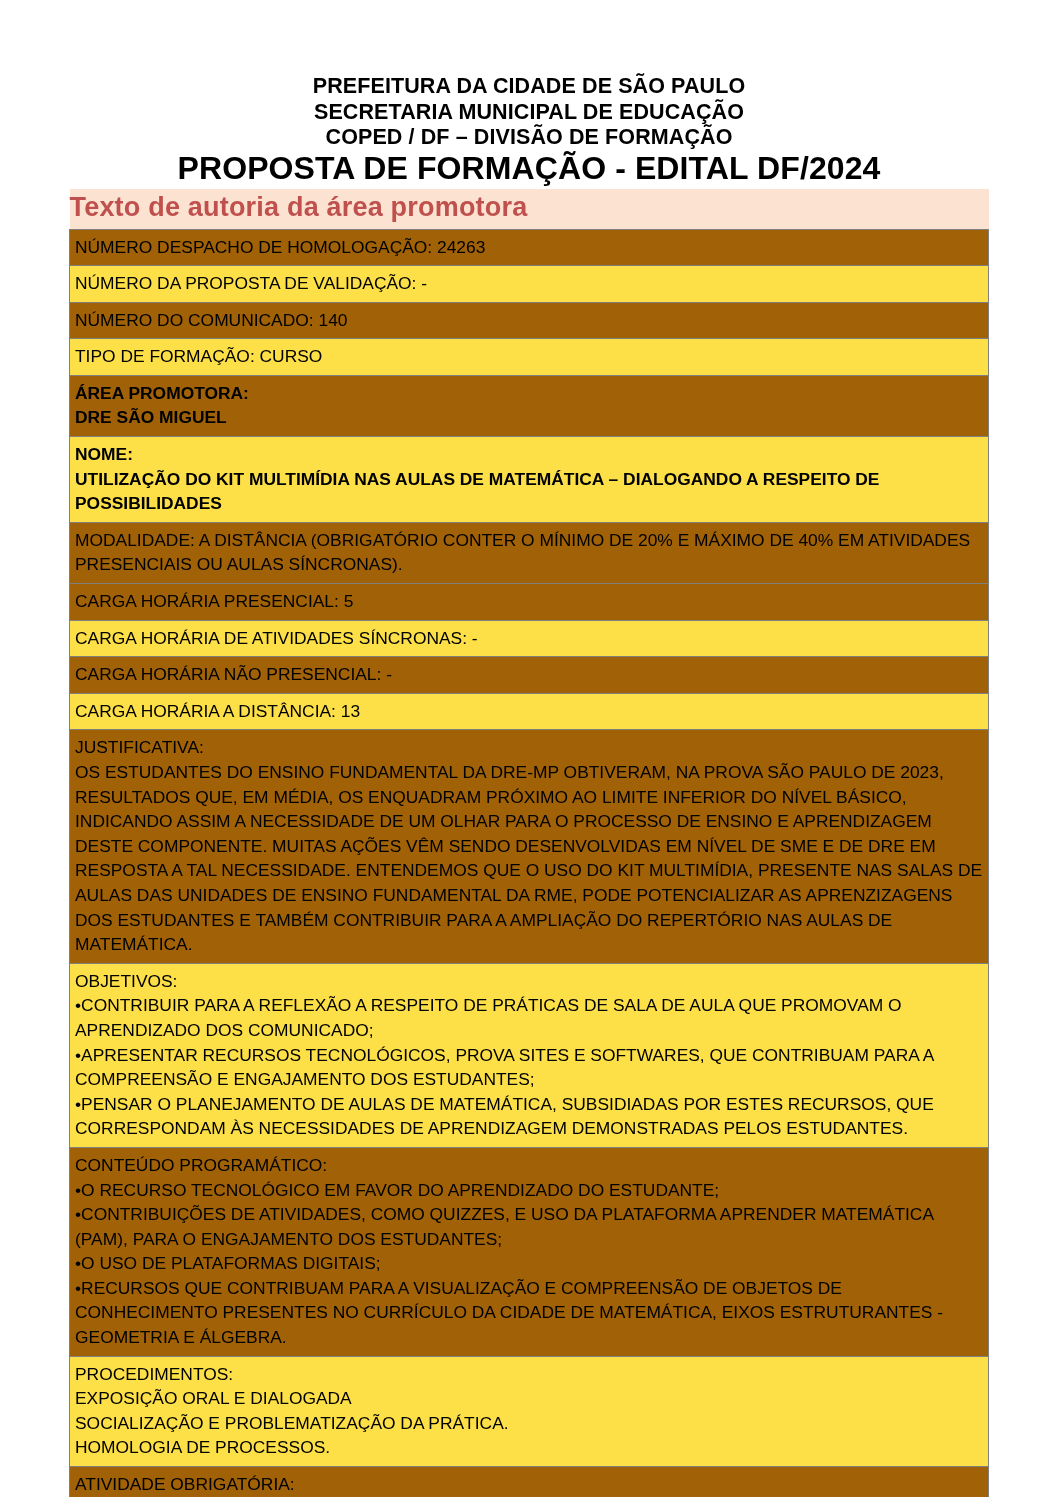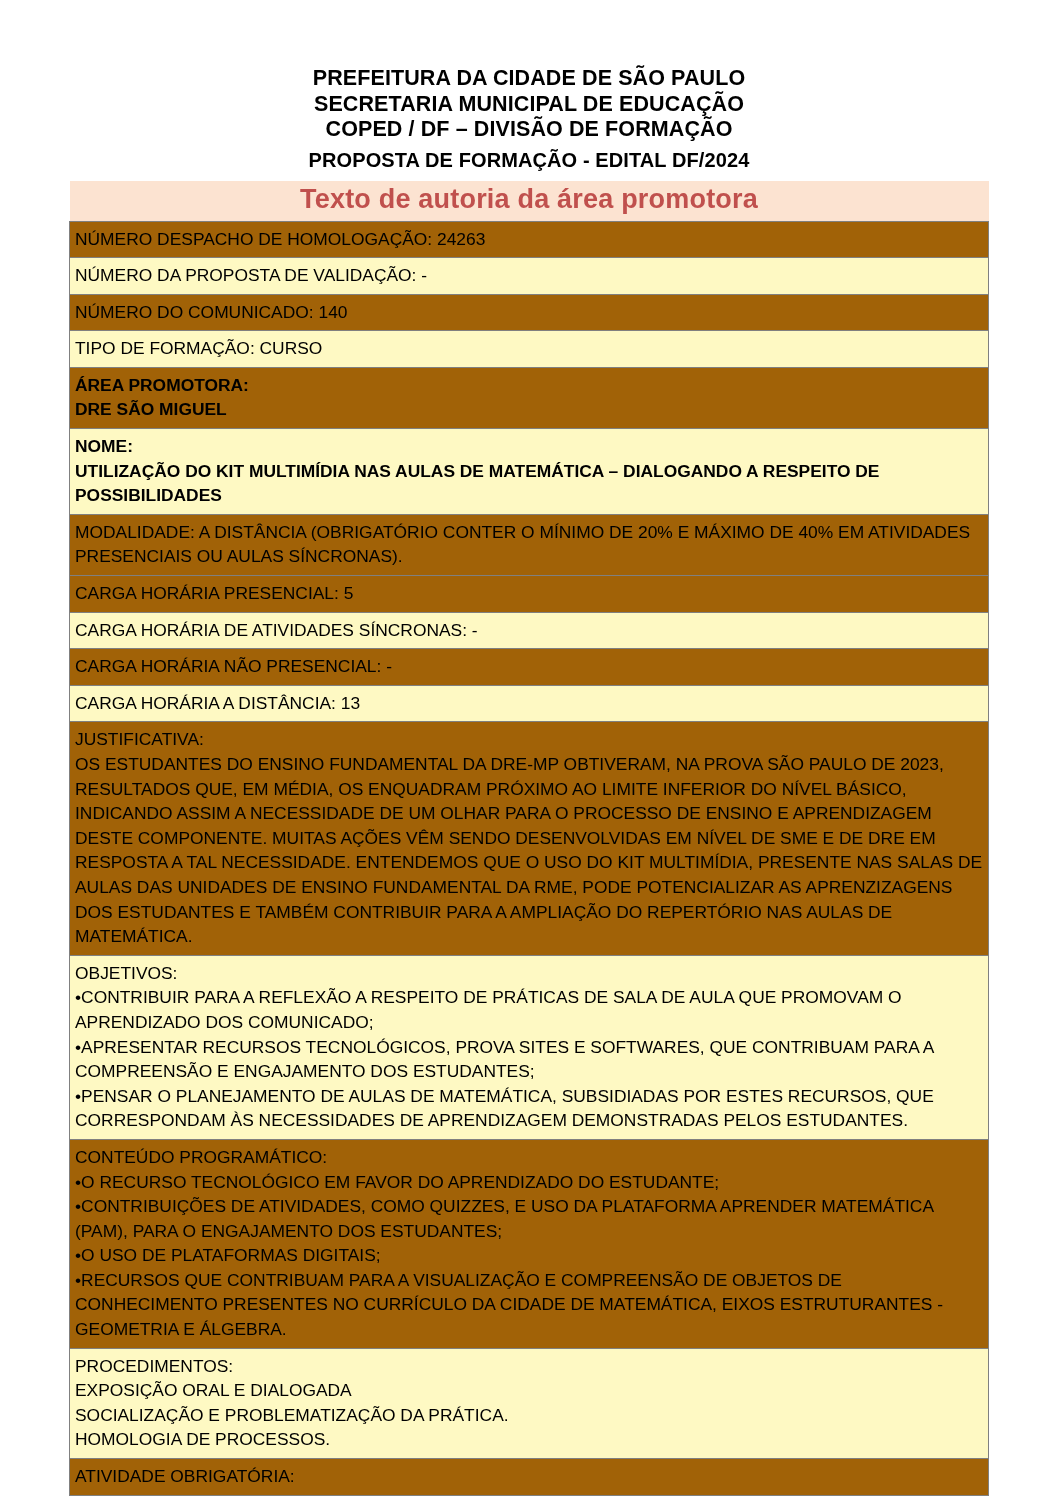--- a/index.html
+++ b/index.html
@@ -14,64 +14,64 @@
     font-family: "Liberation Sans", sans-serif;
     color: #000000;
     -webkit-font-smoothing: antialiased;
   }
 
   .page {
     position: relative;
     width: 1058px;
     height: 1497px;
     box-sizing: border-box;
-    padding: 4px;
+    padding: 12px;
     overflow: hidden;
   }
 
   
   .doc-header {
     padding-top: 62px;
     text-align: center;
   }
   .doc-header .hline {
     font-weight: bold;
     font-size: 21.5px;
     line-height: 25.5px;
     letter-spacing: 0.1px;
     white-space: nowrap;
   }
   .doc-header .hline.big {
-    font-size: 20px;
+    font-size: 32px;
     line-height: 30px;
     padding-top: 2px;
   }
 
   
   .form-table {
     width: 920px;
     margin: 6px auto 0 auto;
     border-collapse: collapse;
     table-layout: fixed;
   }
   .form-table tr td {
     border: 1px solid #808080;
     padding: 5px 4px 6px 5px;
     font-size: 17.4px;
     line-height: 24.6px;
     vertical-align: top;
     background: #a16207;
   }
   .form-table tr.shaded td {
-    background: #fef9c3;
+    background: #fde047;
   }
   .form-table tr.banner td {
     border: none;
     background: #fce3d1;
-    text-align: center;
+    text-align: left;
     padding: 2px 0 6px 0;
   }
   .banner-text {
     color: #c0504d;
     font-weight: bold;
     font-size: 27px;
     line-height: 32px;
     letter-spacing: 0.2px;
   }
   td.bold-cell {

